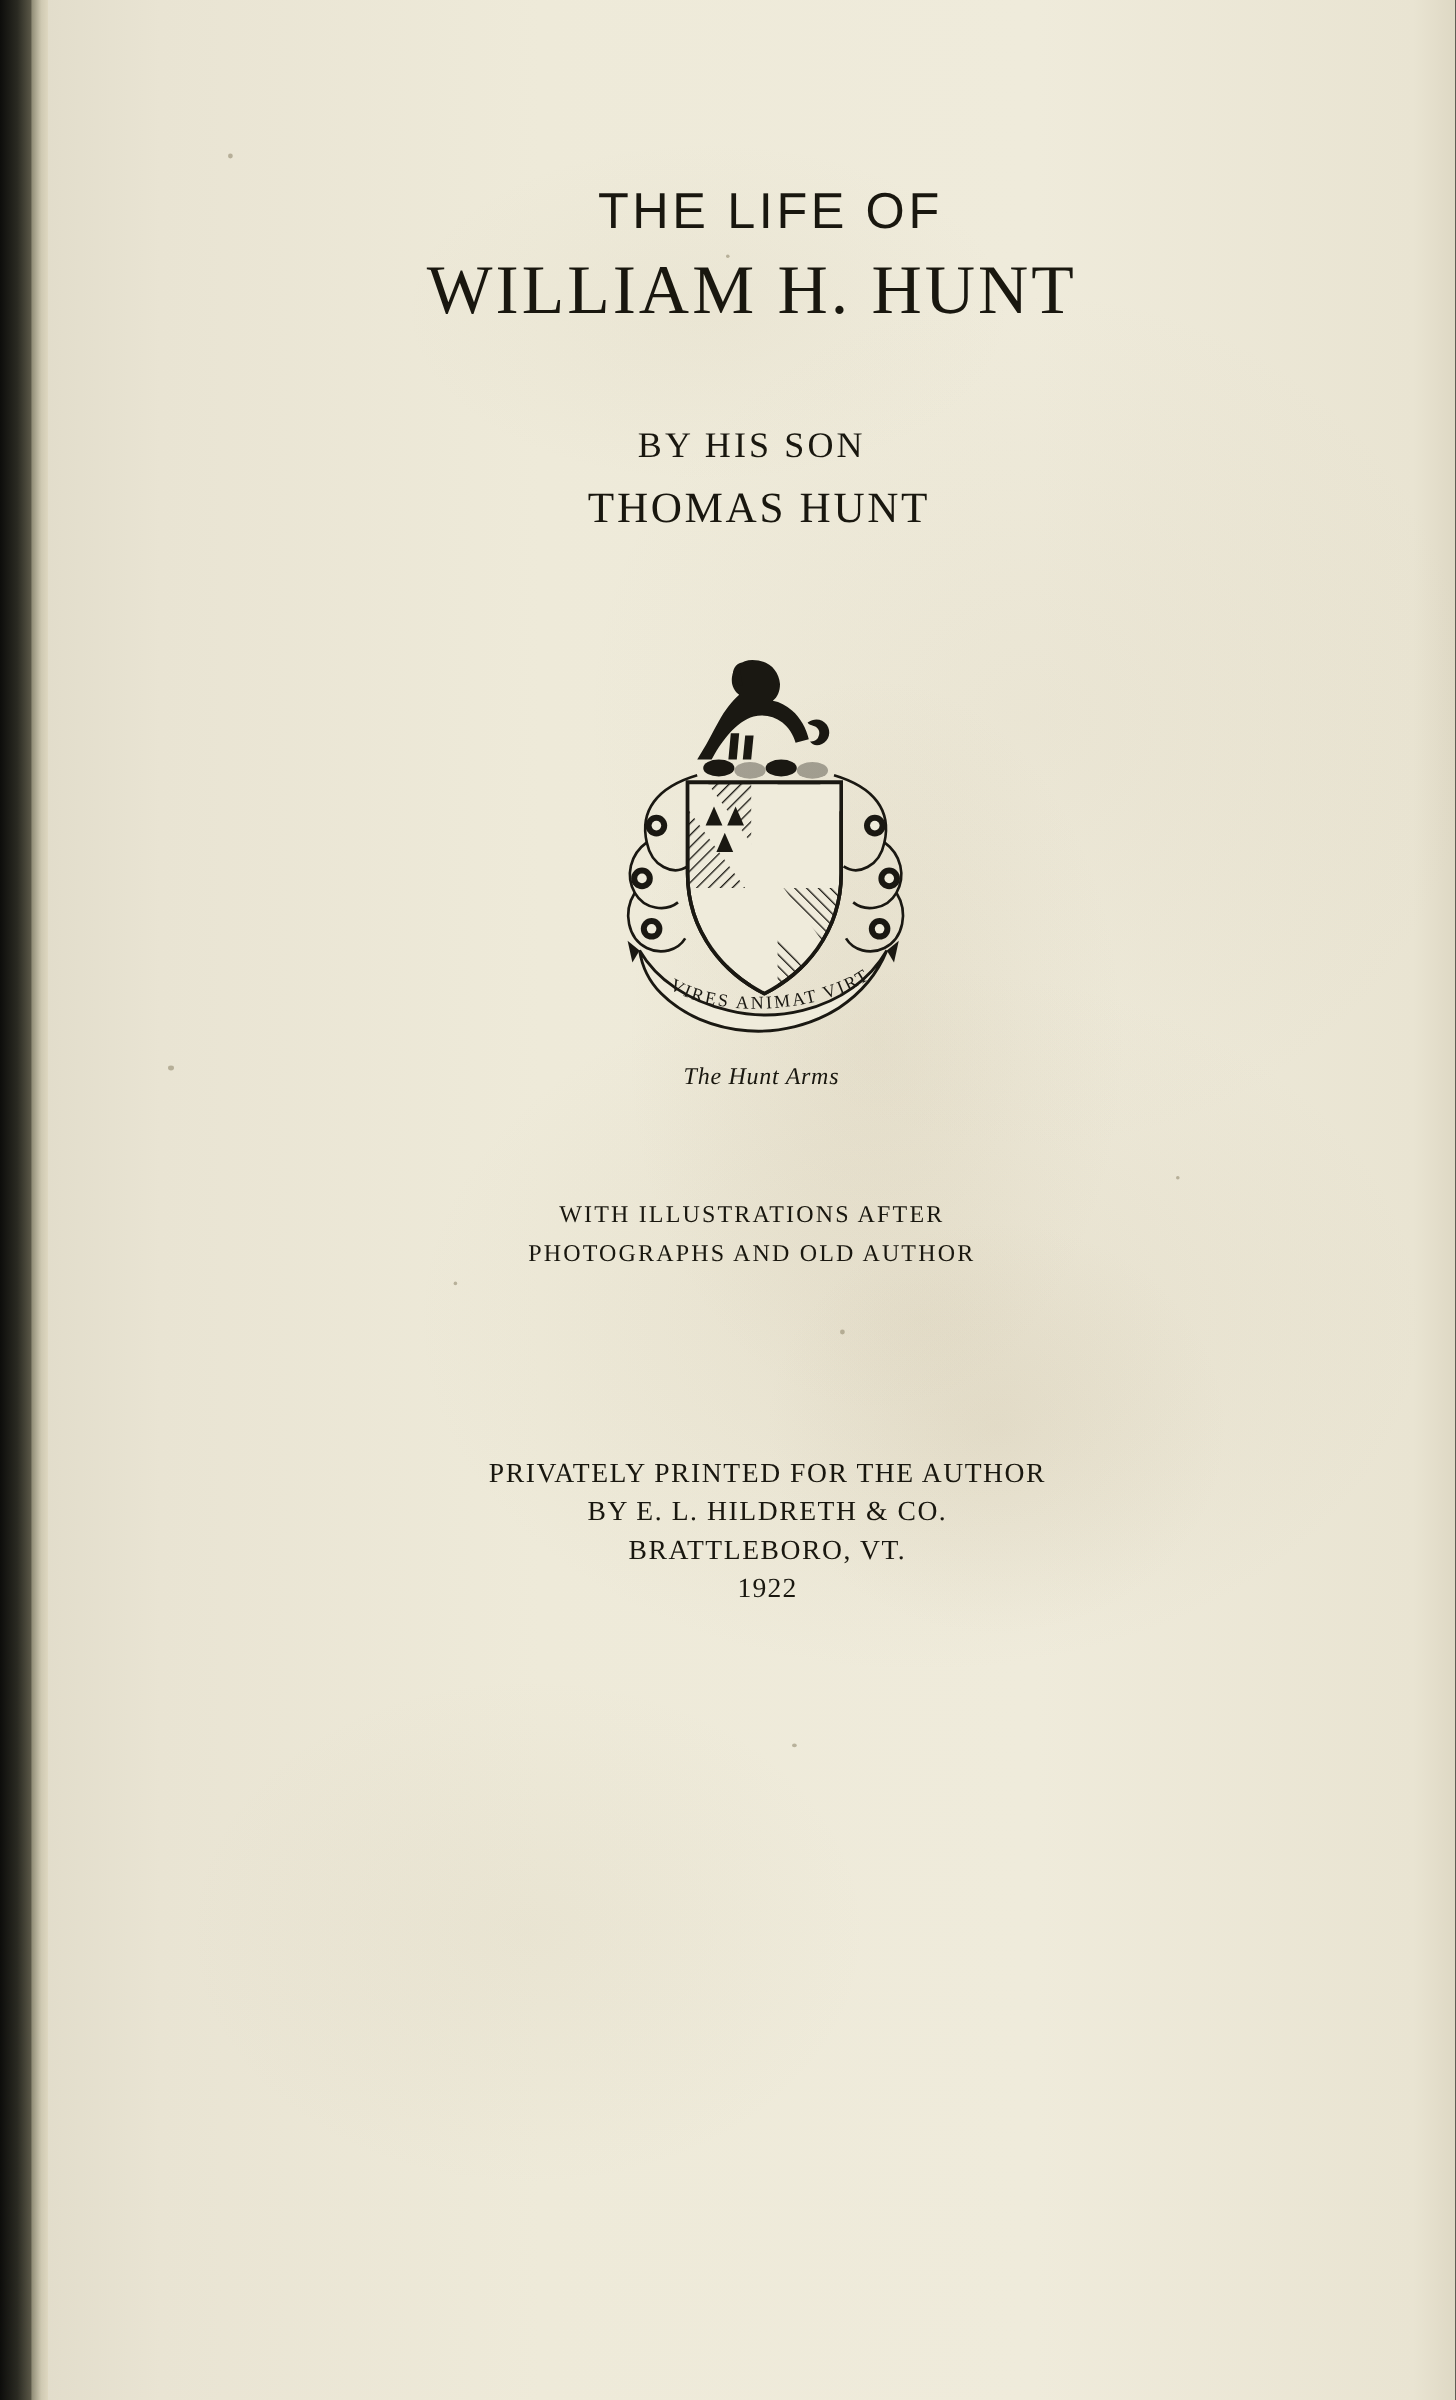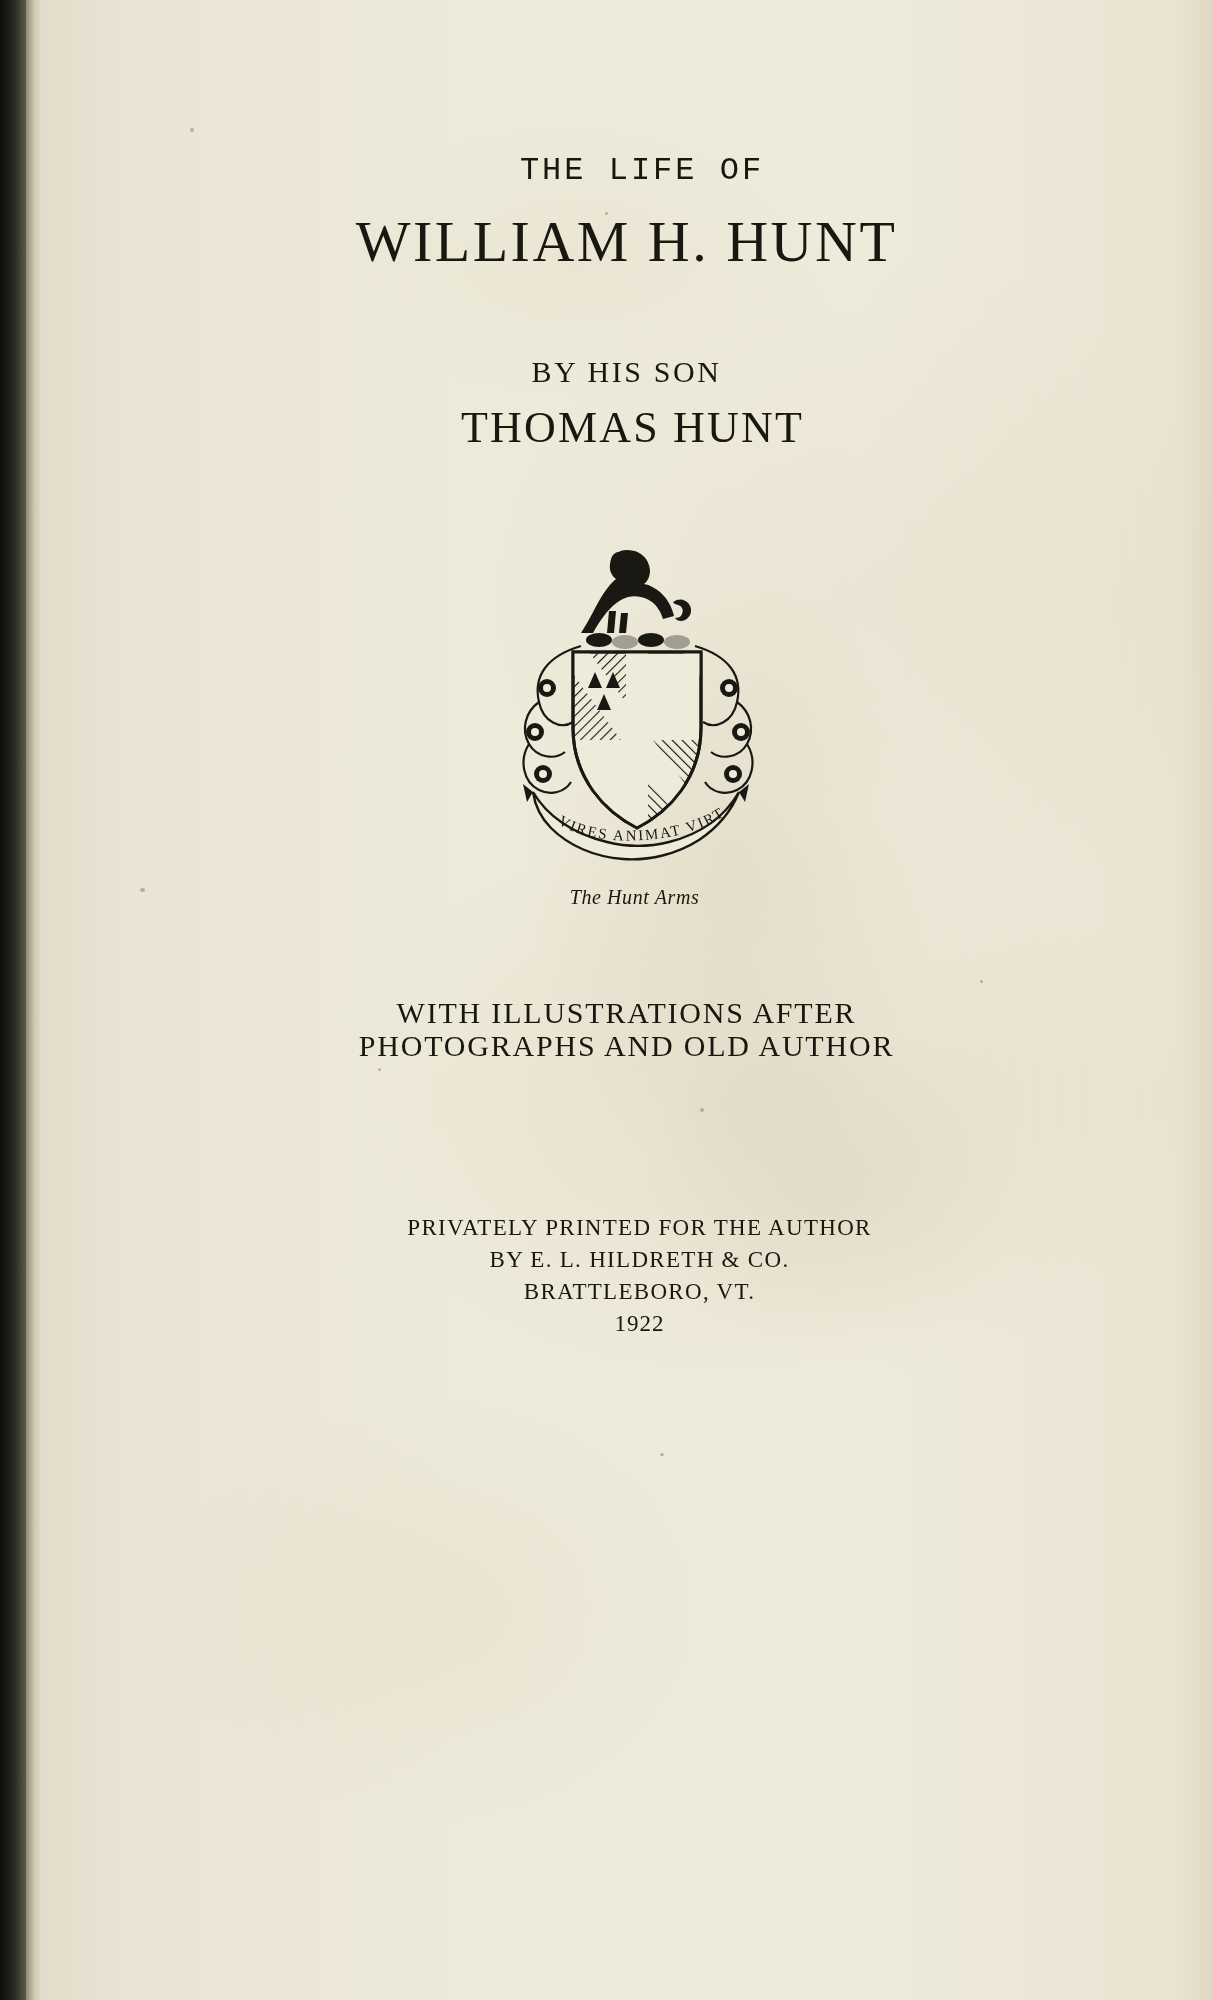--- a/index.html
+++ b/index.html
@@ -66,23 +66,23 @@
     left: 0; top: 0;
     width: 1173px; height: 2000px;
     text-align: center;
     color: #19170f;
   }
 
   .title-small {
     position: absolute;
     left: 0; right: 0;
     top: 152px;
-    font-size: 32px;
+    font-size: 42px;
     letter-spacing: 3.0px;
-    font-family: Liberation Mono, monospace;
+    font-family: Liberation Sans, sans-serif;
     margin-left: 31px;
   }
   .title-main {
     position: absolute;
     left: 0; right: 0;
     top: 208px;
     font-size: 58px;
     letter-spacing: 2.5px;
     font-weight: 400;
     text-align: center;
@@ -91,21 +91,21 @@
     position: absolute;
     left: 0; right: 0;
     top: 355px;
     font-size: 30px;
     letter-spacing: 2.6px;
   }
   .byline-2 {
     position: absolute;
     left: 12px; right: 0;
     top: 402px;
-    font-size: 44px;
+    font-size: 36px;
     letter-spacing: 2.2px;
   }
 
   .crest-wrap {
     position: absolute;
     left: 0; right: 0;
     top: 516px;
     display: flex;
     justify-content: center;
   }
@@ -116,21 +116,21 @@
     font-size: 20px;
     font-style: italic;
     letter-spacing: .6px;
     padding-left: 16px;
   }
 
   .illus {
     position: absolute;
     left: 0; right: 0;
     top: 996px;
-    font-size: 30px;
+    font-size: 20px;
     letter-spacing: 1.8px;
     line-height: 33px;
   }
 
   .imprint {
     position: absolute;
     left: 0; right: 0;
     top: 1212px;
     font-size: 23px;
     letter-spacing: 1.3px;

